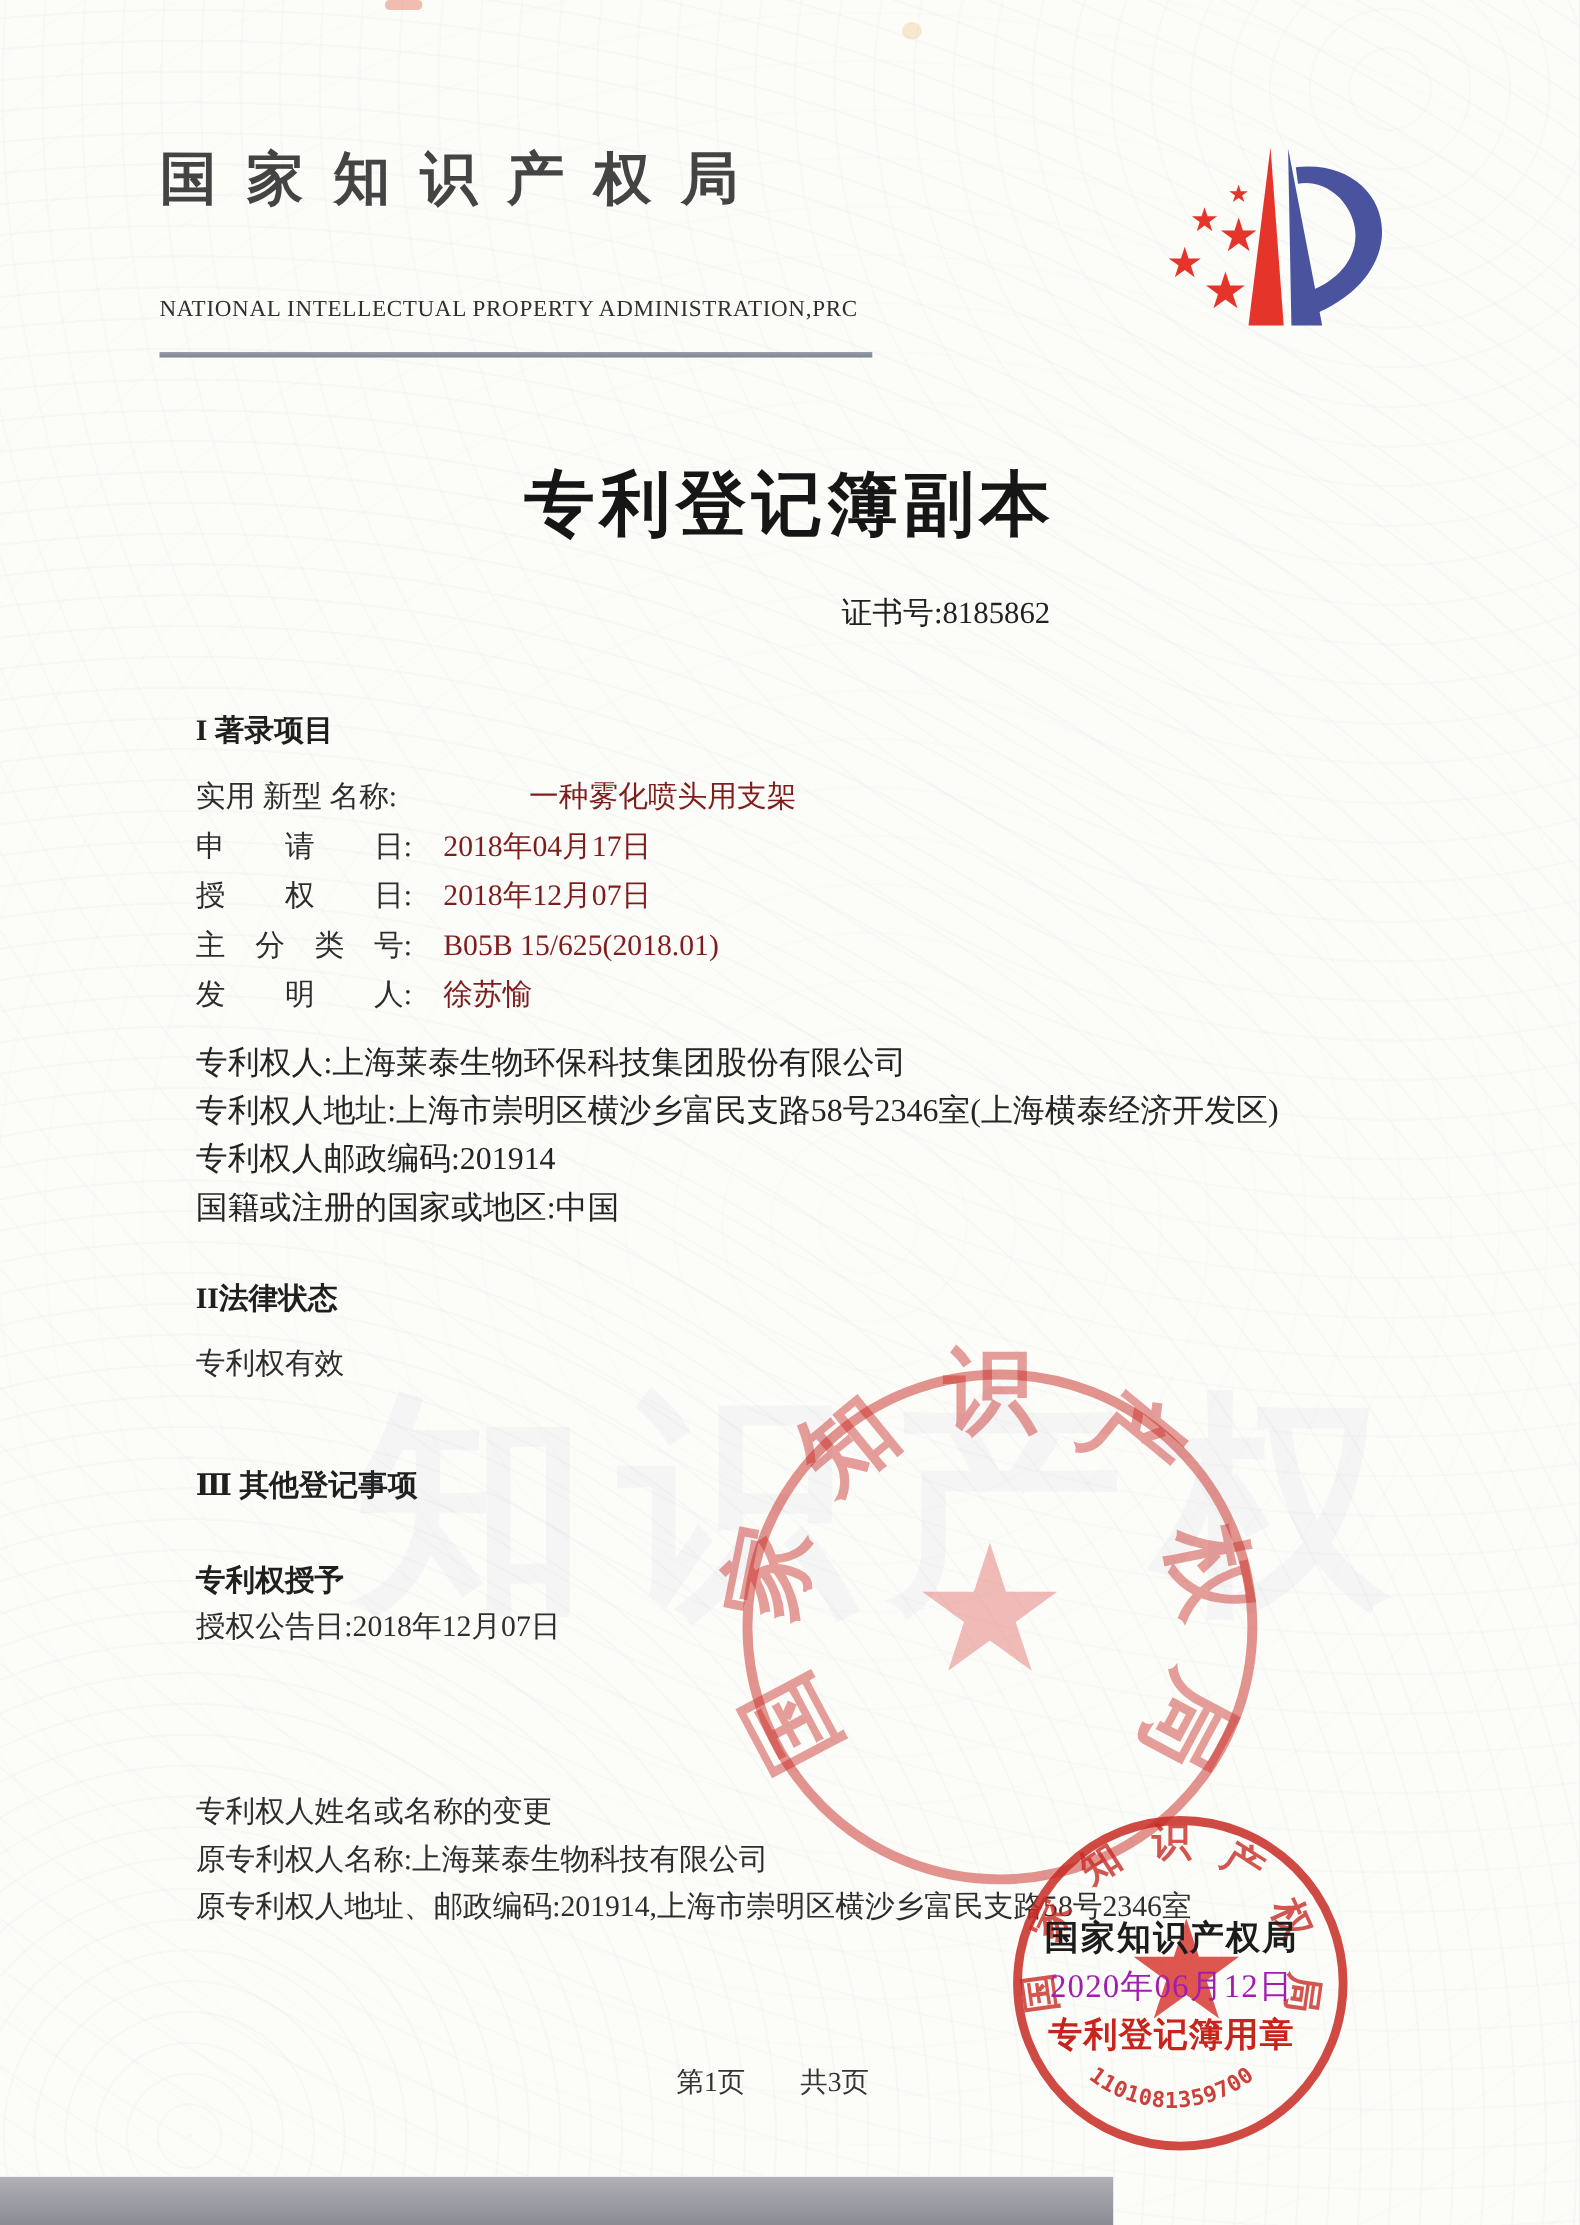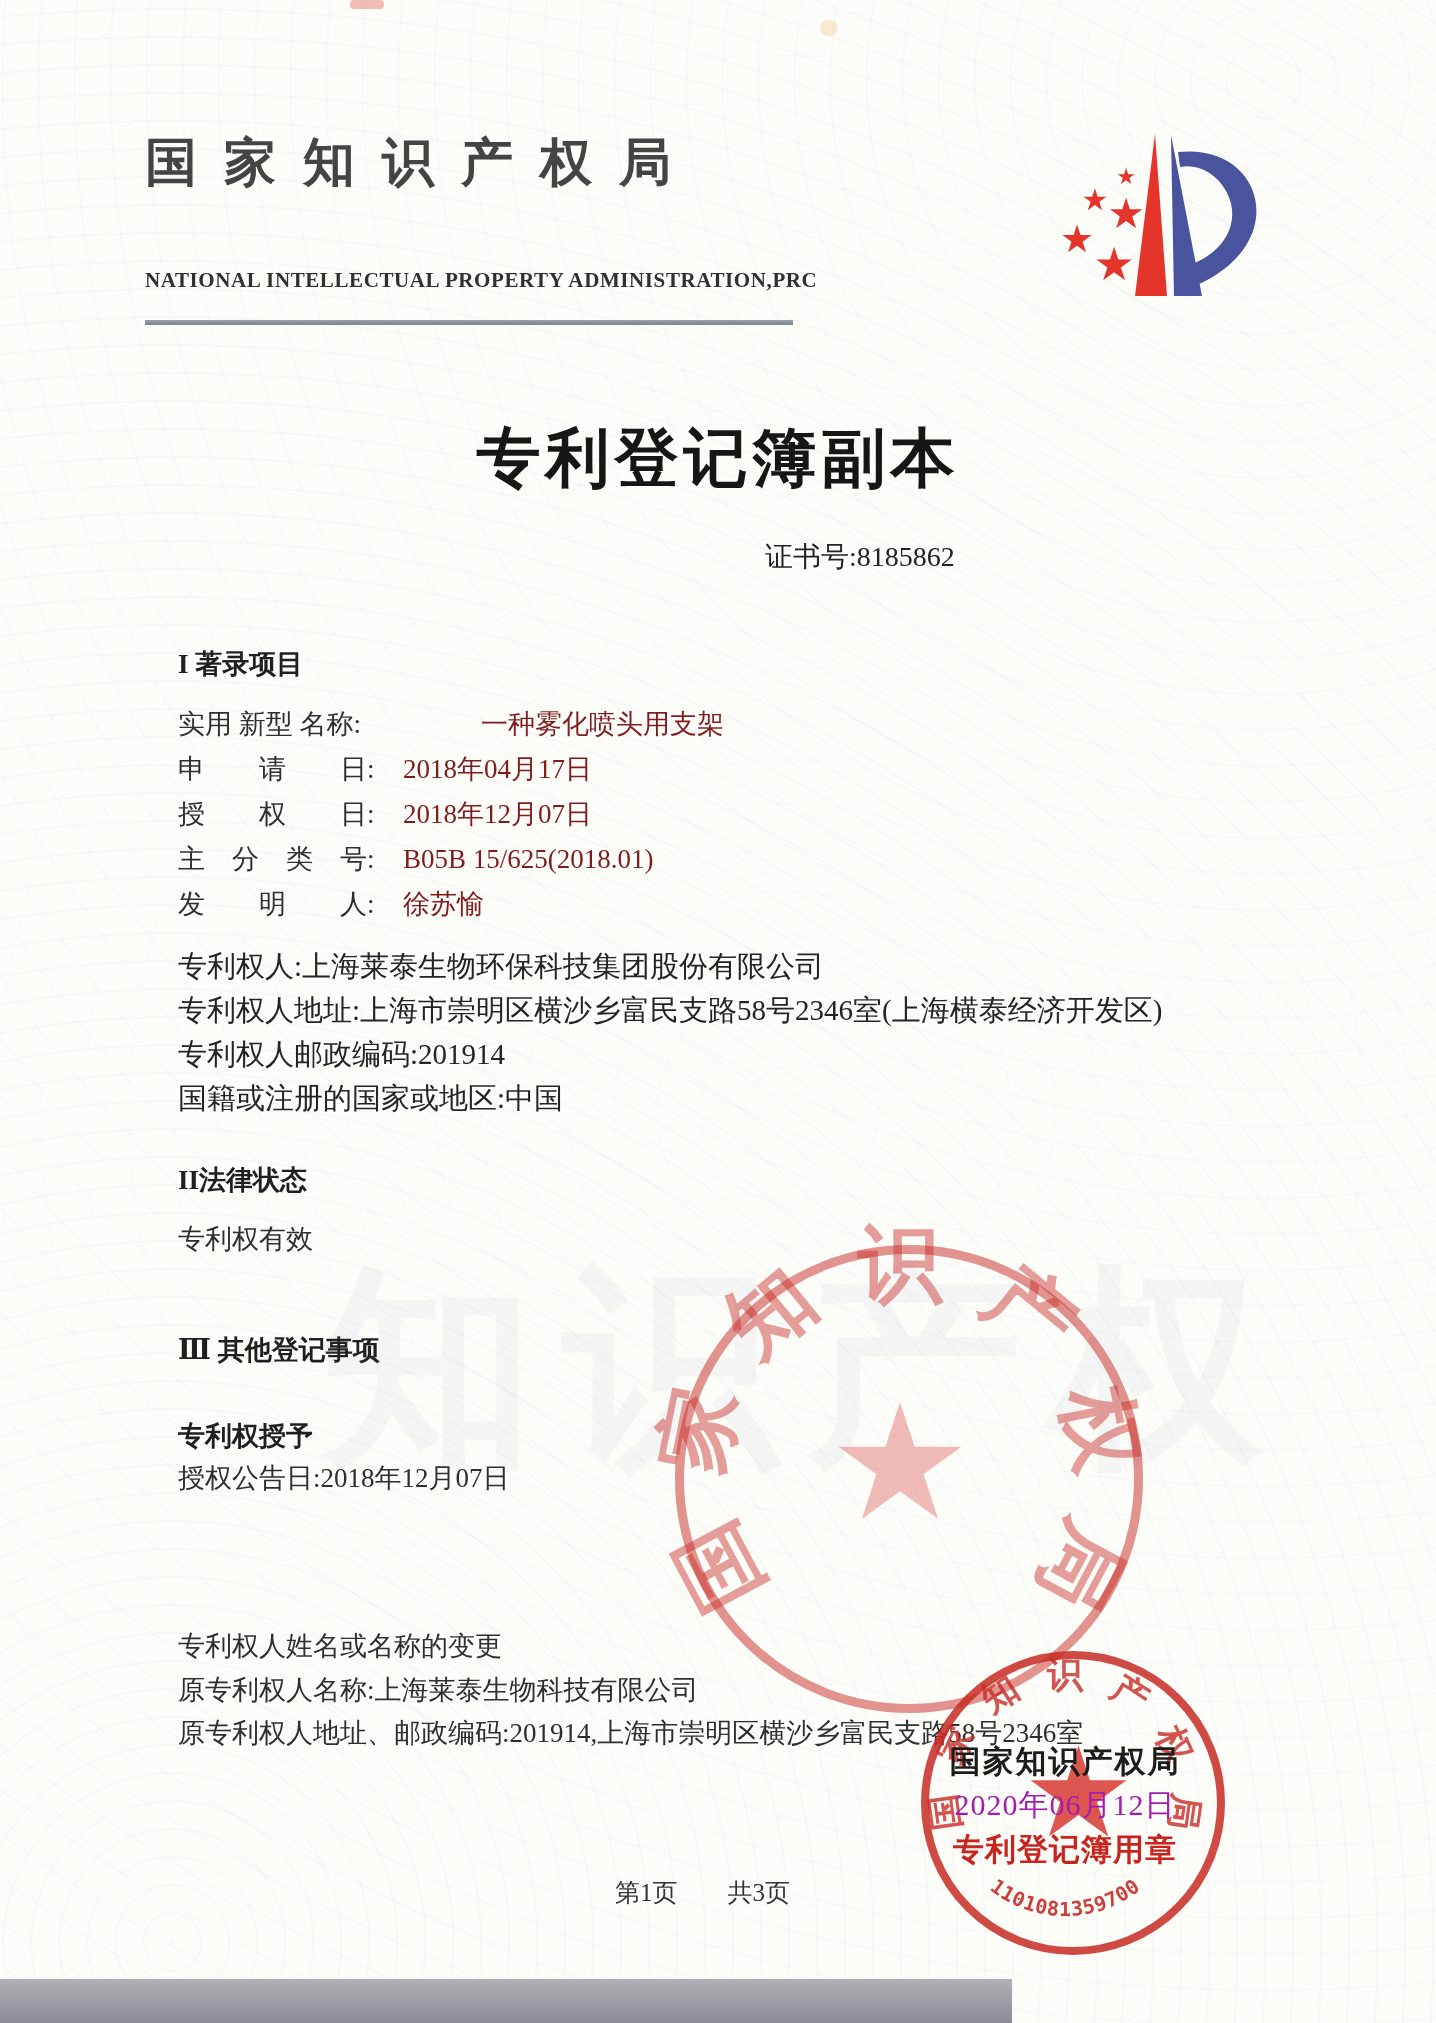--- a/index.html
+++ b/index.html
@@ -20,21 +20,21 @@
       repeating-radial-gradient(circle at 55% 55%, rgba(150,160,185,.02) 0 2px, transparent 2px 44px);
   }
   .abs{position:absolute;}
 
   
   .top-mark-1{left:350px;top:0;width:34px;height:9px;background:rgba(225,95,70,.4);border-radius:4px;}
   .top-mark-2{left:820px;top:20px;width:18px;height:16px;background:rgba(235,180,100,.28);border-radius:50%;}
 
   
   .agency-cn{left:145px;top:128px;font-size:52px;font-weight:700;letter-spacing:27px;color:#444;}
-  .agency-en{left:145px;top:268px;font-size:21px;font-weight:700;letter-spacing:.6px;color:#303030;}
+  .agency-en{left:145px;top:268px;font-size:21px;font-weight:400;letter-spacing:.6px;color:#303030;}
   .header-rule{left:145px;top:320px;width:648px;height:5px;background:linear-gradient(#9aa0a9,#7d838d);}
 
   .logo{left:1046px;top:116px;width:240px;height:205px;}
 
   .doc-title{left:0;top:415px;width:100%;text-align:center;font-size:64px;font-weight:700;letter-spacing:5px;color:#161616;}
 
   .meta-row{top:538px;font-size:28px;color:#222;}
   .patent-no{left:178px;}
   .cert-no{left:765px;}
 

